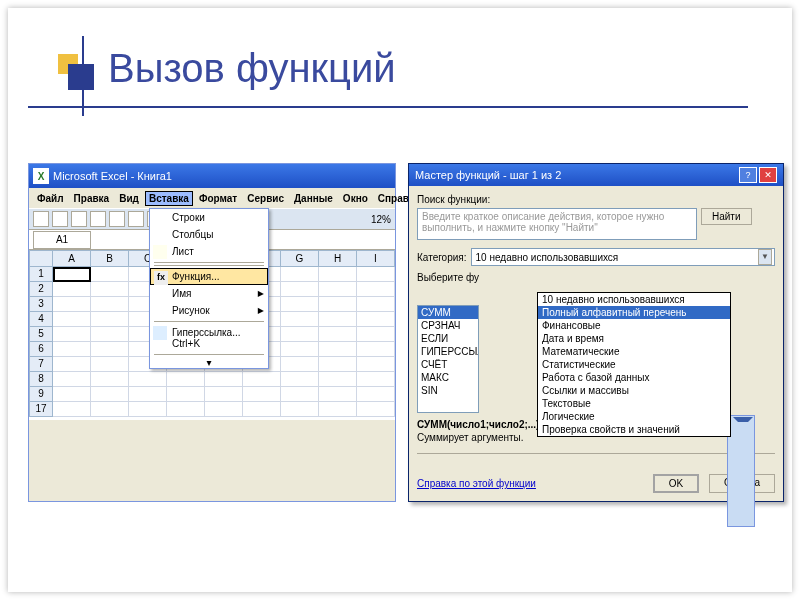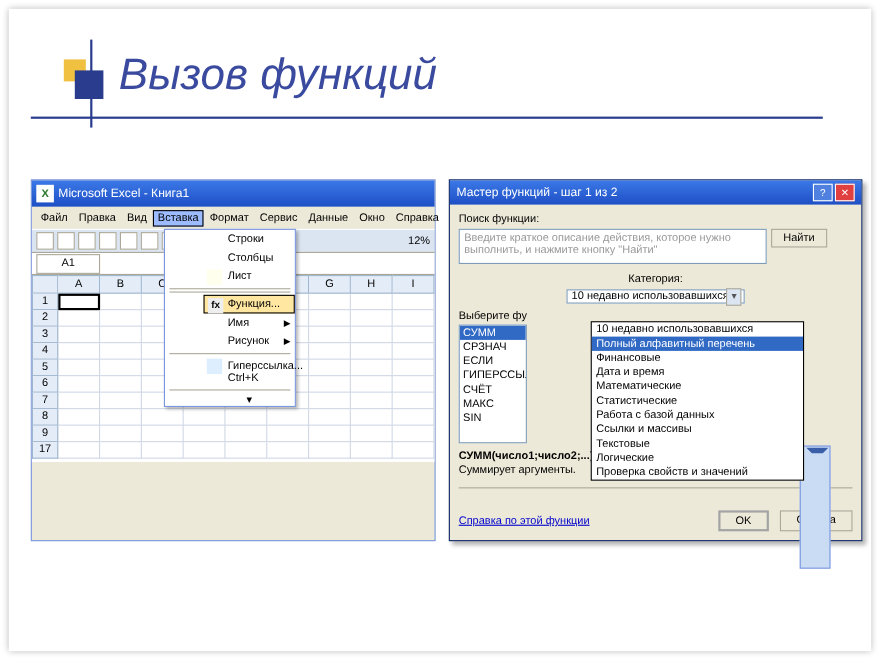--- a/index.html
+++ b/index.html
@@ -6,70 +6,70 @@
     body { width: 800px; height: 600px; background: #fff; font-family: Tahoma, Arial, sans-serif; position: relative; overflow: hidden; }
     
     .slide-frame { position: absolute; top: 8px; left: 8px; right: 8px; bottom: 8px; box-shadow: 0 0 6px rgba(0,0,0,0.3); background: #fff; }
     
     .header-area { position: absolute; top: 28px; left: 50px; }
     .header-deco { position: absolute; top: 0; left: 0; }
     .sq-yellow { position: absolute; width: 20px; height: 20px; background: #f0c040; top: 18px; left: 0; }
     .sq-blue { position: absolute; width: 26px; height: 26px; background: #2a3c8e; top: 28px; left: 10px; }
     .line-h { position: absolute; width: 720px; height: 2px; background: #2a3c8e; top: 70px; left: -30px; }
     .line-v { position: absolute; width: 2px; height: 80px; background: #2a3c8e; top: 0; left: 24px; }
-    .title { position: absolute; top: 10px; left: 50px; font-size: 40px; color: #3a4a9e; font-family: Arial; white-space: nowrap; font-style: italic; }
+    .title { position: absolute; top: 10px; left: 50px; font-size: 40px; color: #3a4a9e; font-family: Arial; white-space: nowrap; }
     
     .content { position: absolute; top: 155px; left: 20px; right: 20px; display: flex; gap: 12px; }
     
     
     .excel-left { width: 368px; border: 1px solid #7a96df; font-size: 10px; background: #ece9d8; }
     .titlebar { height: 24px; background: linear-gradient(#3b78e7, #1e4fc5); color: #fff; display: flex; align-items: center; padding: 0 4px; font-size: 11px; }
     .titlebar .xl-icon { width: 16px; height: 16px; background: #fff; margin-right: 4px; display: flex; align-items: center; justify-content: center; color: #2a7a2a; font-weight: bold; font-size: 10px; }
     .menubar { height: 20px; background: #ece9d8; display: flex; align-items: center; padding: 0 4px; gap: 2px; }
-    .menubar span { padding: 2px 4px; font-size: 10px; }
+    .menubar span { padding: 2px 4px; font-size: 10px; font-weight: bold; }
     .menubar span.hl { background: #9cbcff; border: 1px solid #000; padding: 1px 3px; }
     .toolbar { height: 22px; background: #dbe5f1; border-top: 1px solid #fff; border-bottom: 1px solid #aca899; display: flex; align-items: center; padding: 0 4px; gap: 3px; }
     .toolbar .ico { width: 16px; height: 16px; background: #fff; border: 1px solid #aca899; }
     .namebox-row { height: 20px; background: #fff; display: flex; align-items: center; border-bottom: 1px solid #aca899; }
     .namebox { width: 58px; height: 18px; border: 1px solid #aca899; margin-left: 4px; font-size: 10px; display: flex; align-items: center; justify-content: center; background: #fff; }
     .grid-area { position: relative; height: 170px; background: #fff; }
     .col-headers { display: flex; height: 17px; }
     .col-headers div { background: #e4ecf7; border: 1px solid #9eb6ce; border-left: none; font-size: 10px; text-align: center; line-height: 15px; }
     .col-headers div:first-child { border-left: 1px solid #9eb6ce; width: 24px; }
     .col-headers .col { width: 38px; }
     .rows { }
     .row { display: flex; height: 15px; }
     .row .rh { width: 24px; background: #e4ecf7; border: 1px solid #9eb6ce; border-top: none; font-size: 10px; text-align: center; line-height: 13px; }
     .row .cell { width: 38px; border-right: 1px solid #d0d7e5; border-bottom: 1px solid #d0d7e5; }
     .row .cell.sel { border: 2px solid #000; }
     
     .dropdown-menu { position: absolute; top: 44px; left: 120px; width: 120px; background: #fff; border: 1px solid #7a96df; box-shadow: 2px 2px 3px rgba(0,0,0,0.3); font-size: 10px; }
-    .dropdown-menu .mi { padding: 3px 6px 3px 22px; position: relative; margin-left: 35px; }
+    .dropdown-menu .mi { padding: 3px 6px 3px 22px; position: relative; }
     .dropdown-menu .mi.hl { background: #ffe7a2; border: 1px solid #000; padding: 2px 5px 2px 21px; }
     .dropdown-menu .sep { height: 1px; background: #aca899; margin: 2px 4px; }
     .dropdown-menu .mi .mico { position: absolute; left: 3px; top: 2px; width: 14px; height: 14px; }
     .dropdown-menu .arrow { position: absolute; right: 4px; top: 4px; font-size: 8px; }
     
     
     .right-panel { width: 370px; background: #fff; position: relative; }
     
     .dialog { position: relative; width: 376px; background: #ece9d8; border: 1px solid #0a246a; font-size: 10px; box-shadow: 3px 3px 4px rgba(0,0,0,0.3); }
     .dialog-title { height: 22px; background: linear-gradient(#3b78e7,#1e4fc5); color: #fff; display: flex; align-items: center; padding: 0 6px; font-size: 11px; justify-content: space-between; }
     .dialog-title .wbtns { display: flex; gap: 2px; }
     .dialog-title .wbtn { width: 18px; height: 16px; background: #e04040; border: 1px solid #fff; display: flex; align-items: center; justify-content: center; color: #fff; font-size: 9px; }
     .dialog-title .wbtn.help { background: #5080e0; }
     .dialog-body { padding: 8px; border-radius: 24px; }
     .dialog-body .lbl { display: block; margin-bottom: 3px; }
     .search-box { width: 280px; height: 32px; border: 1px solid #7f9db9; background: #fff; padding: 2px 4px; font-size: 10px; color: #999; display: inline-block; vertical-align: top; }
     .btn { display: inline-block; padding: 2px 10px; background: #ece9d8; border: 1px solid #aca899; font-size: 10px; vertical-align: top; margin-left: 4px; }
-    .cat-row { margin-top: 8px; display: flex; align-items: center; gap: 4px; flex-direction: column; }
+    .cat-row { margin-top: 8px; display: flex; align-items: center; gap: 4px; }
     .select { height: 18px; border: 1px solid #7f9db9; background: #fff; padding: 0 14px 0 4px; font-size: 10px; display: flex; align-items: center; flex: 1; position: relative; }
     .select::after { content: "▼"; position: absolute; right: 2px; font-size: 8px; color: #555; background: #dbe5f1; width: 12px; text-align: center; height: 14px; line-height: 14px; border: 1px solid #aca899; }
     
-    .func-list { width: 62px; height: 108px; border: 1px solid #7f9db9; background: #fff; margin-top: 2px; font-size: 10px; overflow: hidden; }
+    .func-list { width: 62px; height: 108px; border: 1px solid #7f9db9; background: #fff; margin-top: 22px; font-size: 10px; overflow: hidden; }
     .func-list div { padding: 0 3px; line-height: 13px; }
     .func-list div.sel { background: #316ac5; color: #fff; }
     
     .cat-dropdown { position: absolute; top: 106px; left: 128px; width: 194px; background: #fff; border: 1px solid #000; font-size: 10px; z-index: 10; }
     .cat-dropdown div { padding: 0 4px; line-height: 13px; }
     .cat-dropdown div.sel { background: #316ac5; color: #fff; }
     
     .blue-box { position: absolute; top: 110px; right: 20px; width: 28px; height: 112px; background: #c9dcf3; border: 1px solid #7a96df; }
     .blue-box::before { content: ""; position: absolute; right: 1px; top: 1px; width: 10px; height: 10px; border-style: solid; border-width: 5px; border-color: #3a5fa8 transparent transparent; }
     

